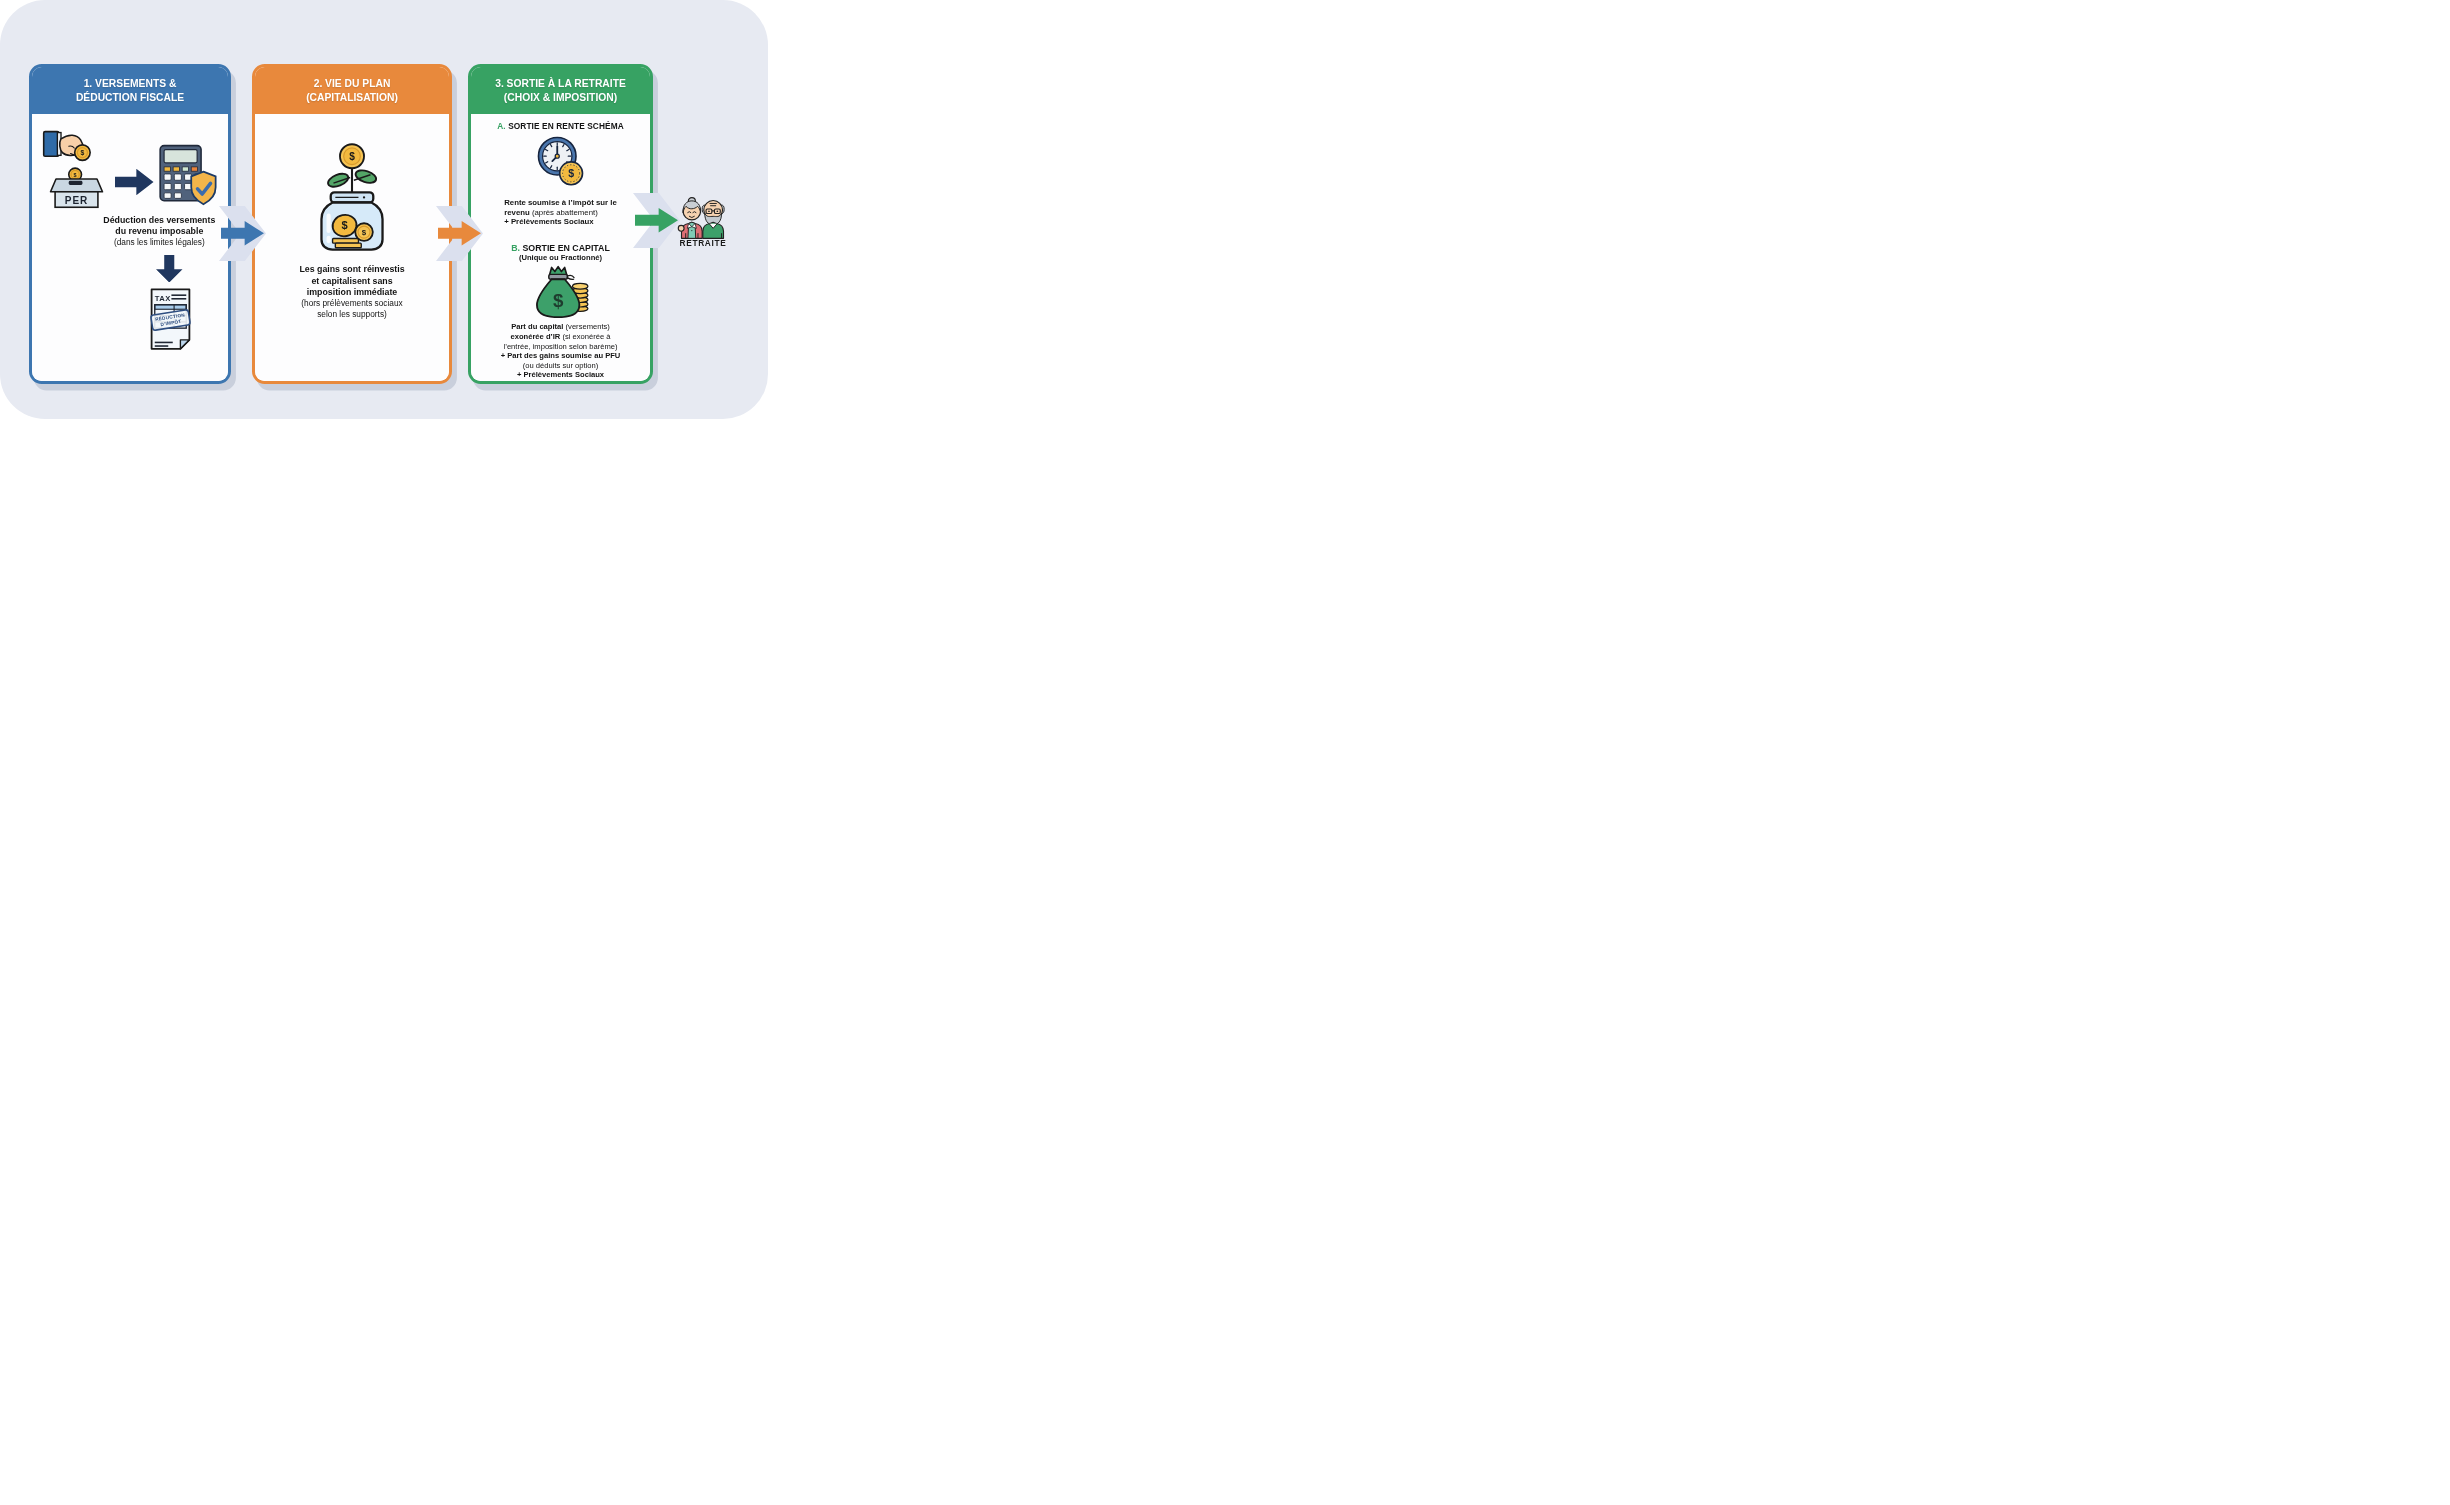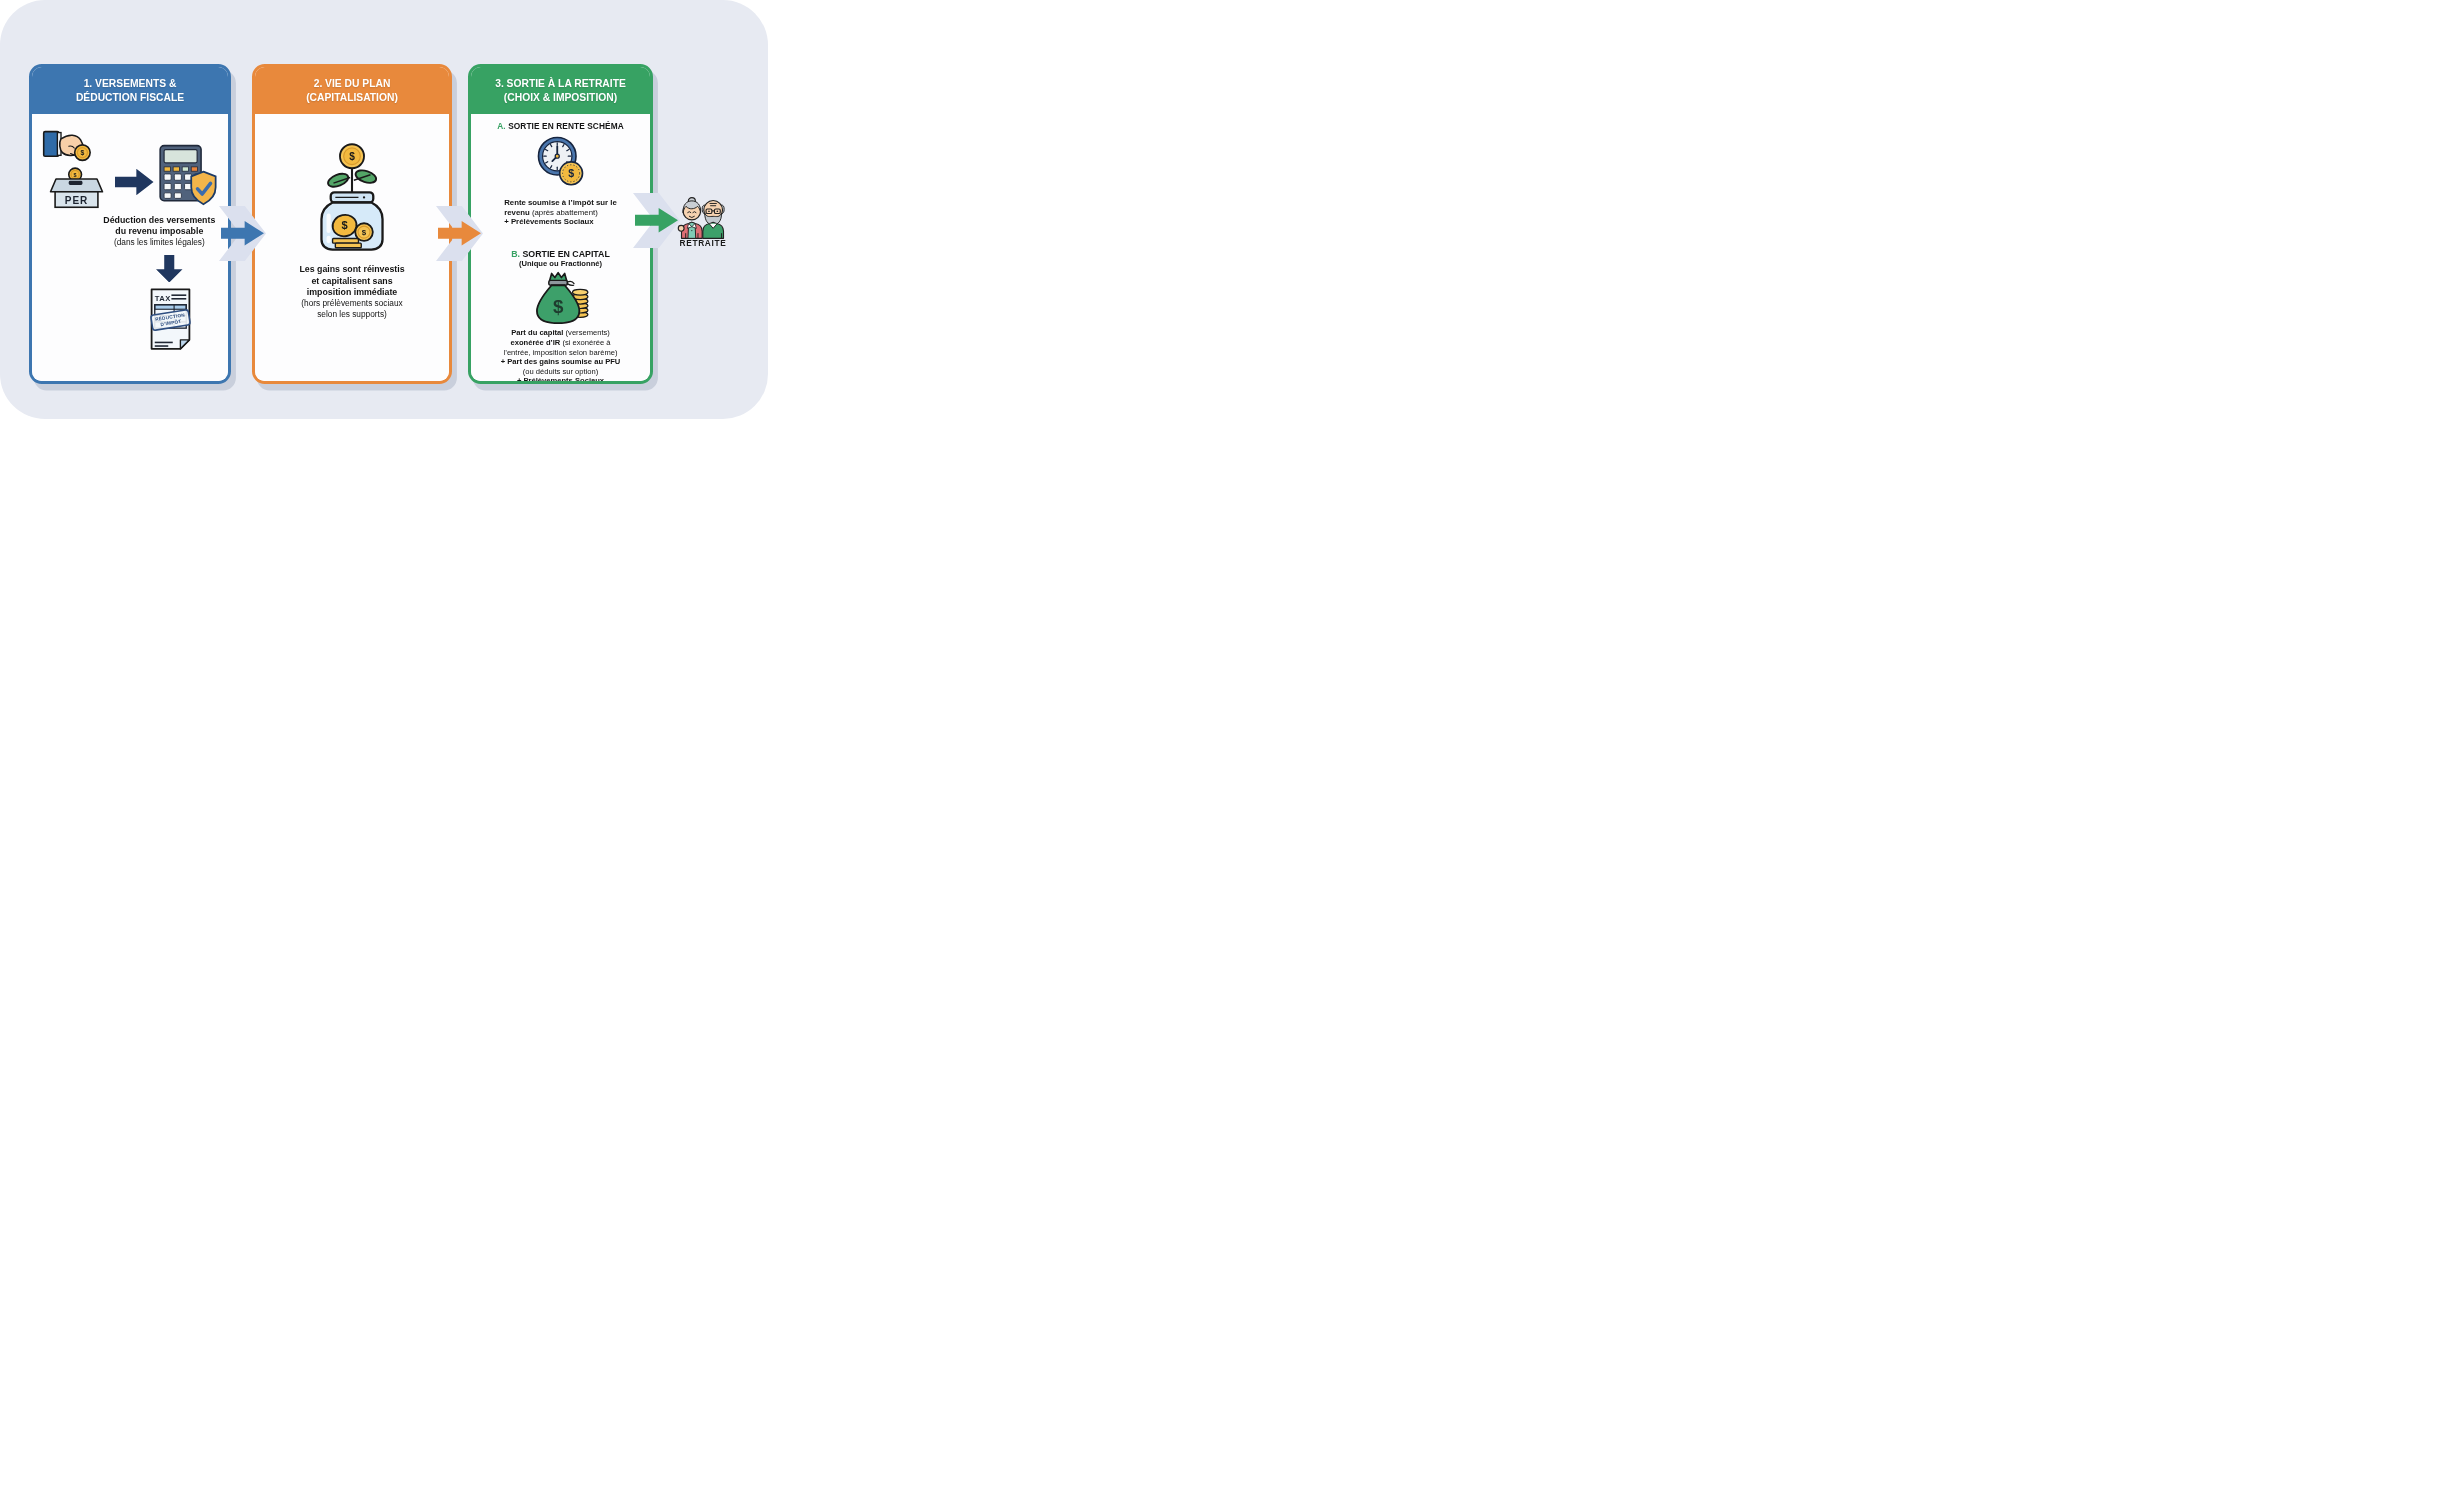--- a/index.html
+++ b/index.html
@@ -35,21 +35,21 @@
   .p2-text{margin-top:10.8px;text-align:center;}
   .p2-text .b{font-weight:bold;font-size:8.8px;line-height:11.3px;}
   .p2-text .r{font-size:8.3px;line-height:10.8px;}
   
   .p3 .pbody{display:flex;flex-direction:column;align-items:center;}
   .opt-head{margin-top:6.9px;font-weight:bold;font-size:8.3px;letter-spacing:0.1px;}
   .opt-head .letter{color:#37a263;}
   .clock-wrap{margin-top:3.9px;}
   .p3a-text{margin-top:8px;text-align:left;font-size:7.8px;line-height:9.8px;}
   .p3a-text .b{font-weight:bold;}
-  .optb-head{margin-top:22px;font-weight:bold;font-size:8.8px;}
+  .optb-head{margin-top:16px;font-weight:bold;font-size:8.8px;}
   .optb-sub{font-weight:bold;font-size:7.6px;line-height:9.3px;}
   .bag-wrap{margin-top:2.5px;}
   .p3b-text{margin-top:2.5px;text-align:center;font-size:7.6px;line-height:9.6px;}
   .p3b-text .b{font-weight:bold;}
   
   .gap{position:absolute;width:47px;height:55px;z-index:6;}
   .g1{left:219px;top:206px;} .g2{left:436px;top:206px;} .g3{left:633px;top:193px;}
   .chev{position:absolute;inset:0;background:#dbe0ee;
         clip-path:polygon(0 0,55% 0,100% 50%,55% 100%,0 100%,45% 50%);}
   .garr{position:absolute;left:2px;top:15px;width:43px;height:24.5px;

